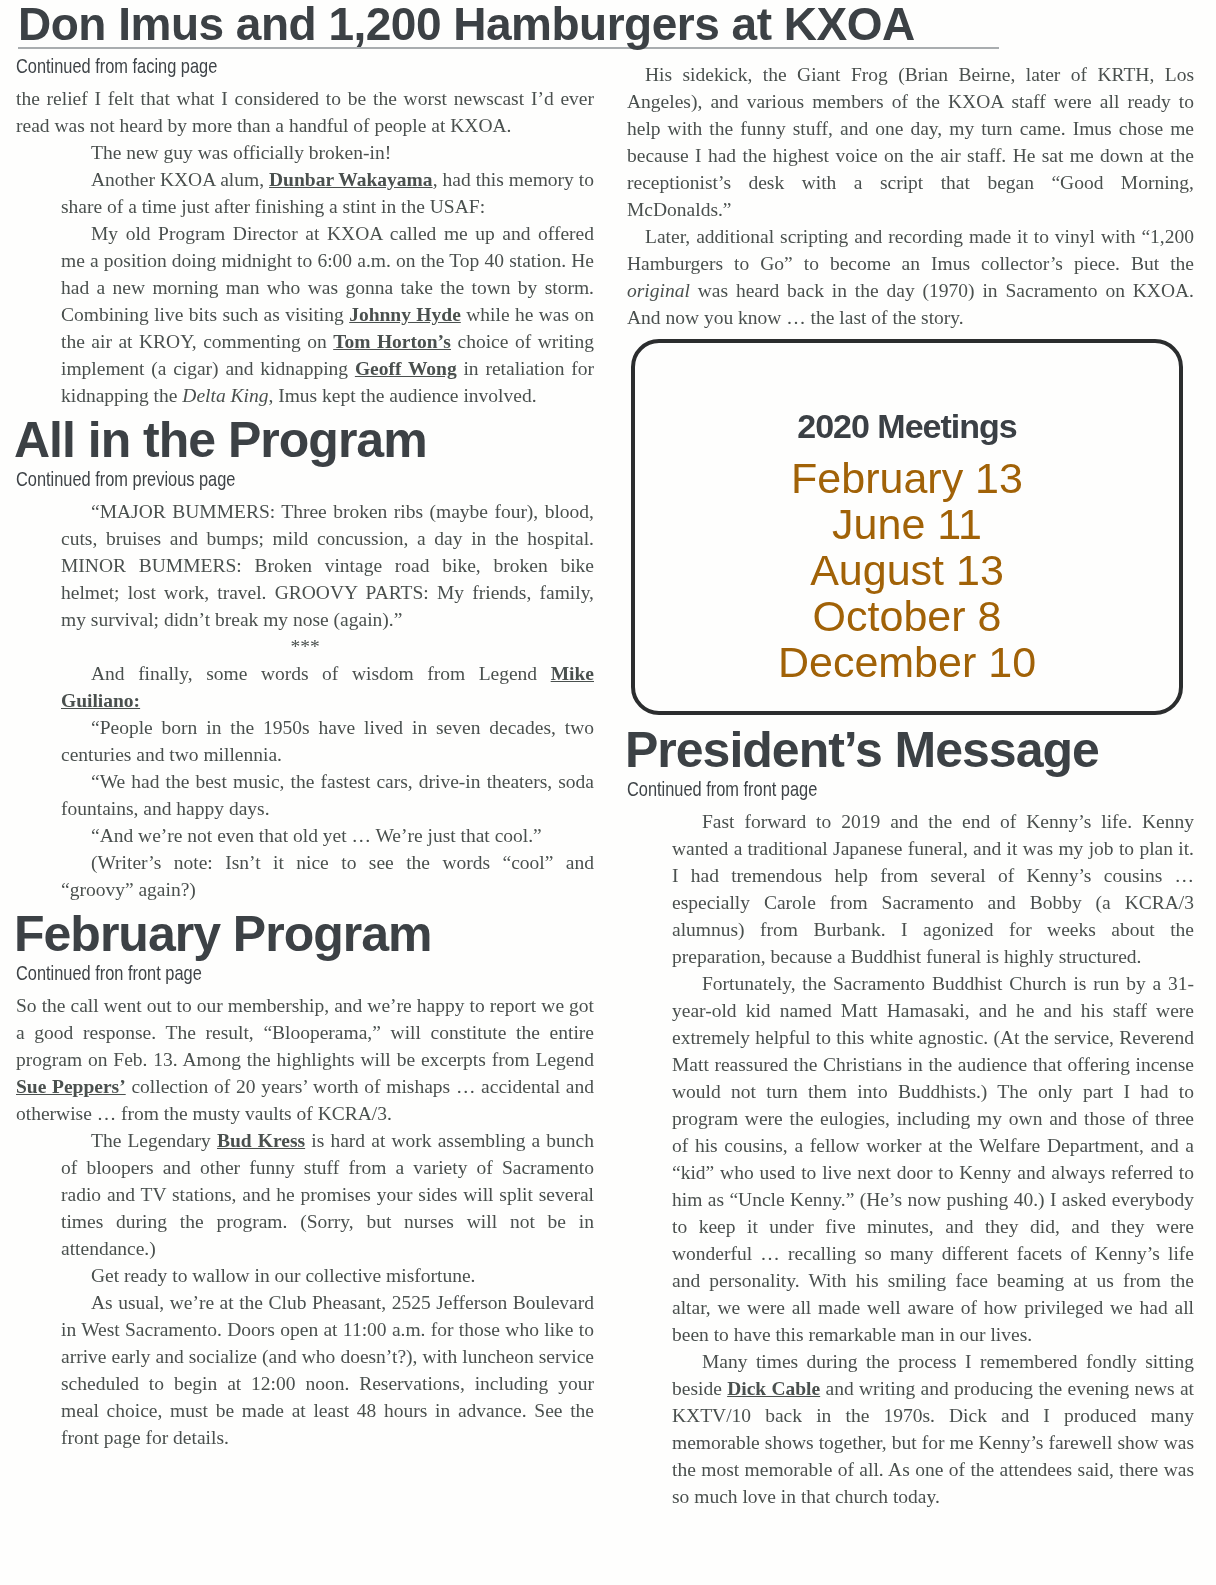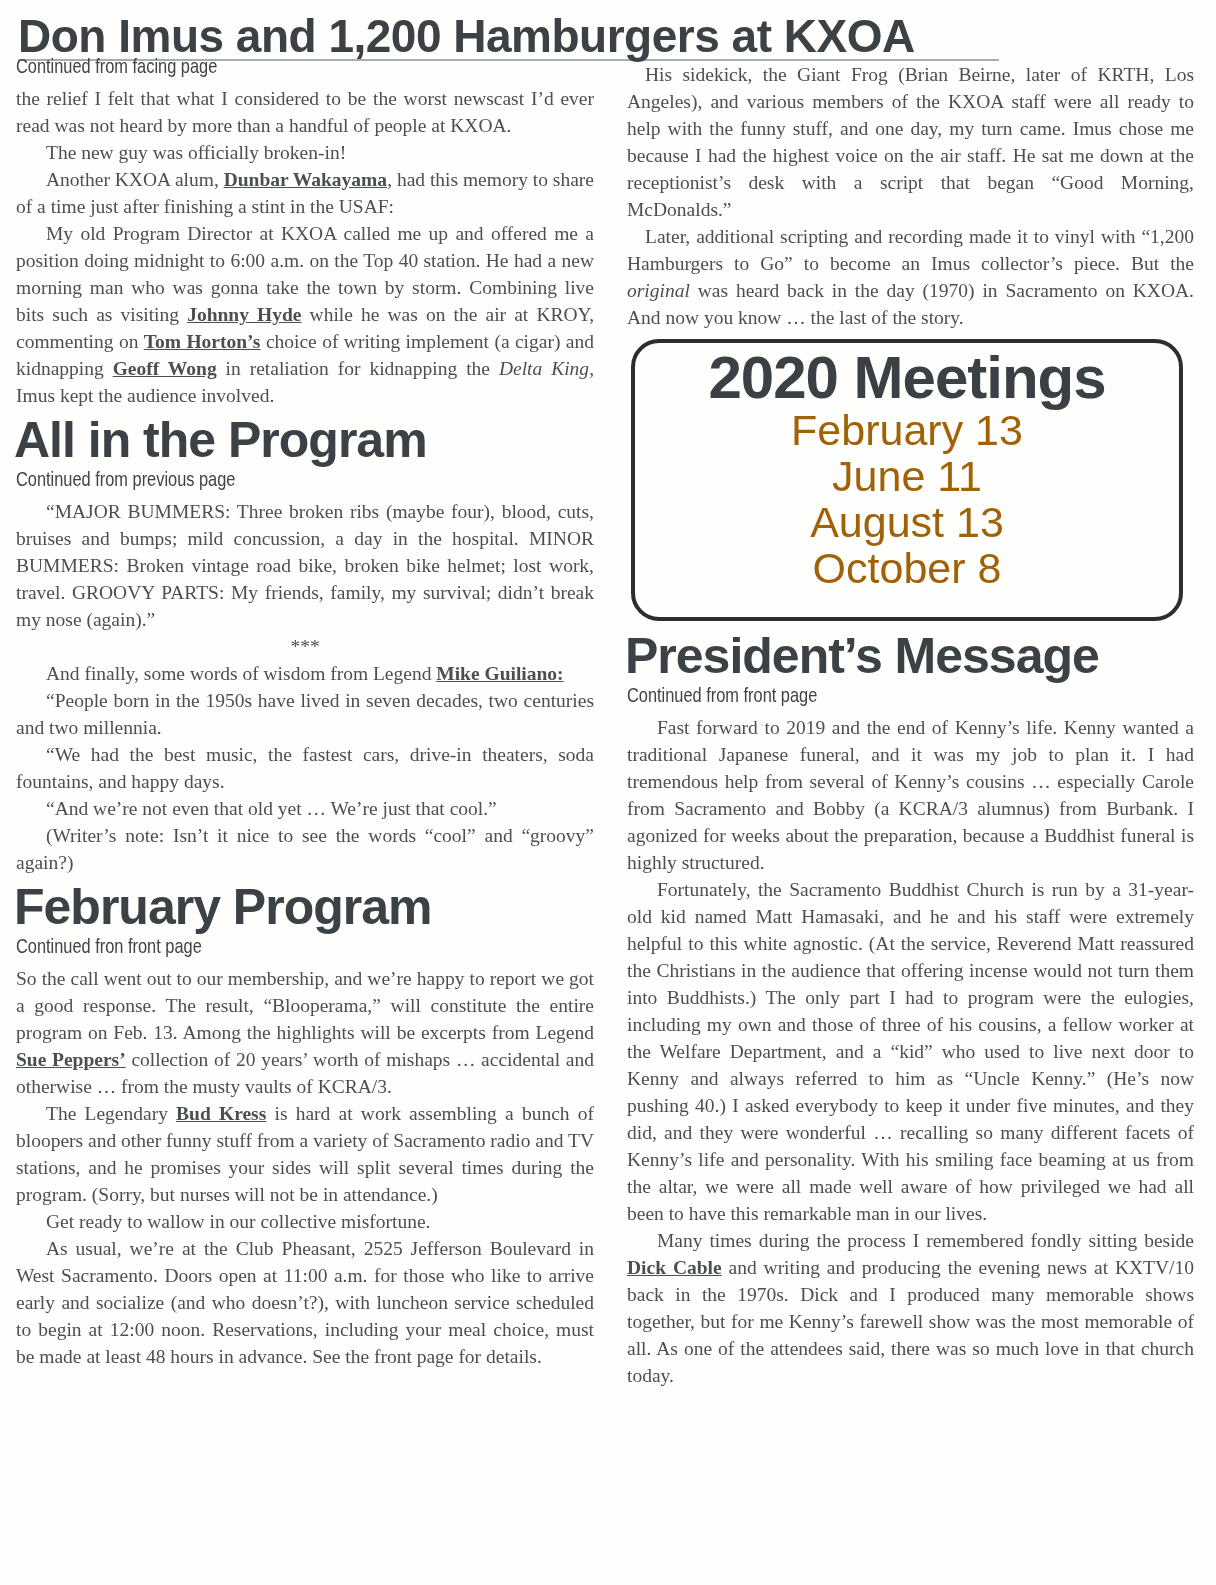--- a/index.html
+++ b/index.html
@@ -7,21 +7,21 @@
     position:relative;
     width:1216px;height:1585px;
     margin:0 auto;
     background:#fefefd;
     overflow:hidden;
     font-family:"Liberation Serif", serif;
     color:#4a504e;
   }
   
   .page-header{
-    position:absolute;left:0;top:12px;width:1005px;
+    position:absolute;left:0;top:0;width:1005px;
     padding-top:2px;
   }
   .main-title{
     margin:0 6px 0 18px;
     font-family:"Liberation Sans", sans-serif;
     font-weight:bold;
     font-size:46px;
     line-height:44px;
     letter-spacing:-0.5px;
     color:#3c4145;
@@ -51,44 +51,45 @@
     color:#3c4145;
     margin:6px 0 0 -2px;
   }
   .body-para{
     margin:0;
     font-size:19.5px;
     line-height:27px;
     text-align:justify;
     color:#4a504e;
   }
-  .body-para.indent{text-indent:30px;}
+  .body-para.indent{text-indent:30px;margin-left:45px;}
   .body-para.indent-sm{text-indent:18px;}
   .body-para.center{text-align:center;}
   .body-para .bold{font-weight:bold;text-decoration:underline;}
   .body-para .italic{font-style:italic;}
 
   
   .meetings-box{
     box-sizing:border-box;
     width:552px;
     margin:8px 0 10px 4px;
     border:4px solid #2b2d2e;
     border-radius:28px;
     padding:6px 10px 26px 10px;
     text-align:center;
     background:#fefefd;
   }
   .meetings-title{
     font-family:"Liberation Sans", sans-serif;
     font-weight:bold;
-    font-size:60px;
+    font-size:34px;
     line-height:58px;
     letter-spacing:-1px;
     color:#3b4045;
+    margin-top:48px;
   }
   .meetings-dates{
     font-family:"Liberation Sans", sans-serif;
     font-size:43px;
     line-height:46px;
     color:#a16207;
   }
 </style>
 </head>
 <body>
@@ -136,20 +137,21 @@
         <p class="body-para indent-sm"><span>Later, additional scripting and recording made it to vinyl with “1,200 Hamburgers to Go” to become an Imus collector’s piece. But the </span><span class="italic">original</span><span> was heard back in the day (1970) in Sacramento on KXOA. And now you know … the last of the story.</span></p>
       </div>
 
     <div class="meetings-box">
       <div class="meetings-title">2020 Meetings</div>
       <div class="meetings-dates">
           <div>February 13</div>
           <div>June 11</div>
           <div>August 13</div>
           <div>October 8</div>
+          <div>December 10</div>
         </div>
     </div>
 
     <h2 class="section-title">President’s Message</h2>
     <div class="continued">Continued from front page</div>
     <div>
         <p class="body-para indent"><span>Fast forward to 2019 and the end of Kenny’s life. Kenny wanted a traditional Japanese funeral, and it was my job to plan it. I had tremendous help from several of Kenny’s cousins … especially Carole from Sacramento and Bobby (a KCRA/3 alumnus) from Burbank. I agonized for weeks about the preparation, because a Buddhist funeral is highly structured.</span></p>
         <p class="body-para indent"><span>Fortunately, the Sacramento Buddhist Church is run by a 31-year-old kid named Matt Hamasaki, and he and his staff were extremely helpful to this white agnostic. (At the service, Reverend Matt reassured the Christians in the audience that offering incense would not turn them into Buddhists.) The only part I had to program were the eulogies, including my own and those of three of his cousins, a fellow worker at the Welfare Department, and a “kid” who used to live next door to Kenny and always referred to him as “Uncle Kenny.” (He’s now pushing 40.) I asked everybody to keep it under five minutes, and they did, and they were wonderful … recalling so many different facets of Kenny’s life and personality. With his smiling face beaming at us from the altar, we were all made well aware of how privileged we had all been to have this remarkable man in our lives.</span></p>
         <p class="body-para indent"><span>Many times during the process I remembered fondly sitting beside </span><span class="bold">Dick Cable</span><span> and writing and producing the evening news at KXTV/10 back in the 1970s. Dick and I produced many memorable shows together, but for me Kenny’s farewell show was the most memorable of all. As one of the attendees said, there was so much love in that church today.</span></p>
       </div>

